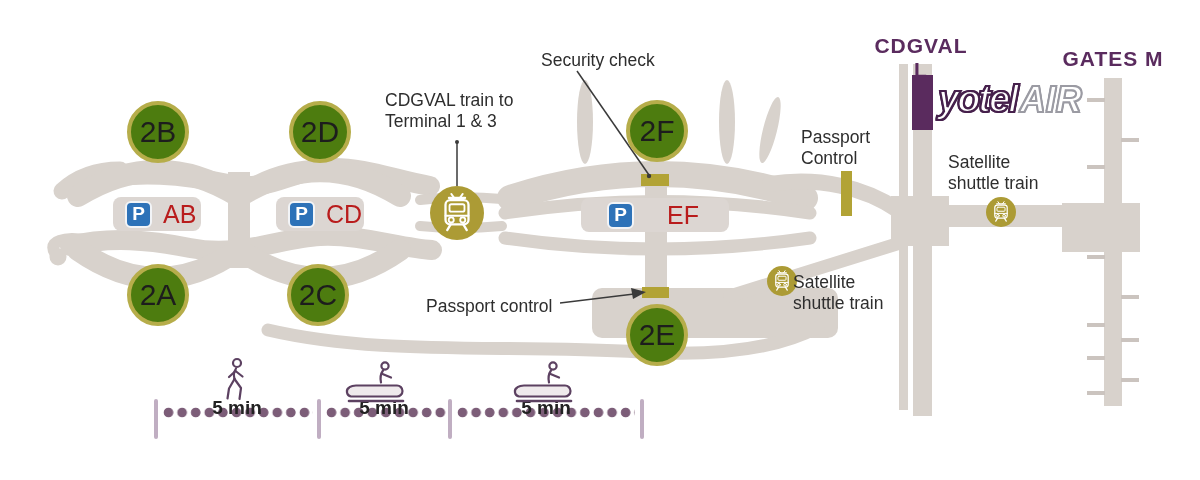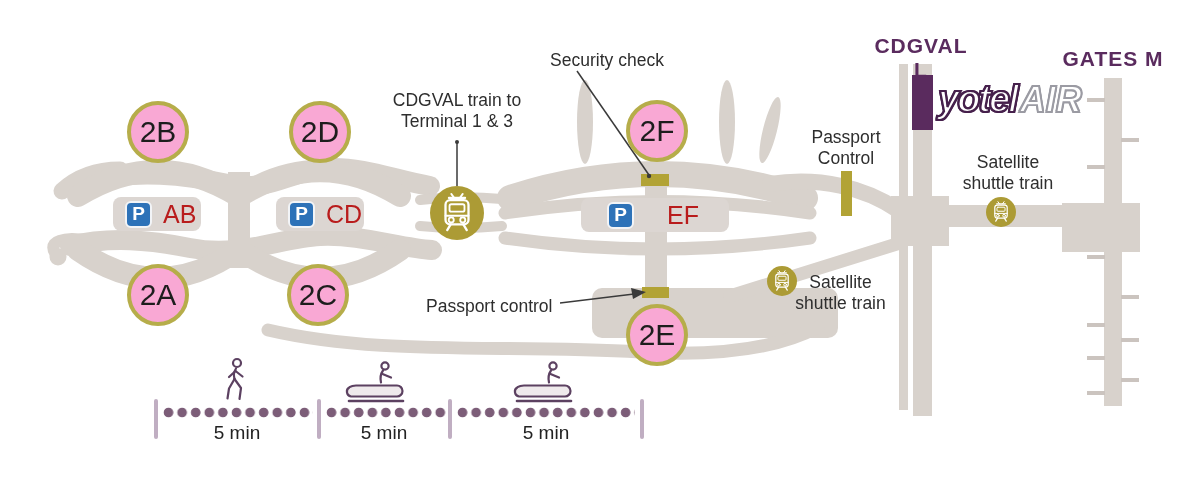--- a/index.html
+++ b/index.html
@@ -2,40 +2,40 @@
 <html><head>
 <meta charset="utf-8">
 <style>
   html,body{margin:0;padding:0;background:#fff;}
   body{font-family:"Liberation Sans", sans-serif;}
   .map{position:relative;width:1200px;height:480px;background:#ffffff;overflow:hidden;}
   .map svg.base{position:absolute;left:0;top:0;}
 
   
   .tcircle{position:absolute;width:62px;height:62px;box-sizing:border-box;
-    border:4px solid #b6ad4a;border-radius:50%;background:#f9a8d4;
+    border:4px solid #b6ad4a;border-radius:50%;background:#4d7c0f;
     display:flex;align-items:center;justify-content:center;
     font-size:30px;color:#1d1d1d;letter-spacing:0;}
   .t2b{left:127px;top:101px;} .t2d{left:289px;top:101px;} .t2f{left:626px;top:100px;}
   .t2a{left:127px;top:264px;} .t2c{left:287px;top:264px;} .t2e{left:626px;top:304px;}
 
   
   .psign{position:absolute;height:34px;box-sizing:border-box;background:#dcd6d2;
     border-radius:8px;display:flex;align-items:center;gap:11px;padding:0 12px;}
   .psign .badge{width:27px;height:27px;box-sizing:border-box;border:2px solid #f2f4f7;
     border-radius:6px;background:#2d72b8;color:#fff;font-weight:bold;font-size:19px;
     display:flex;align-items:center;justify-content:center;flex:0 0 auto;}
   .psign .code{font-size:25px;color:#b91c1c;}
   .p-ab{left:113px;top:197px;width:88px;}
   .p-cd{left:276px;top:197px;width:88px;}
   .p-ef{left:581px;top:198px;width:148px;padding:0 30px 0 26px;justify-content:space-between;}
 
   
   .map-label{position:absolute;font-size:17.5px;line-height:1.22;color:#2e2e2e;
-    white-space:pre-line;text-align:center;}
+    white-space:pre-line;}
   .lbl-security{left:541px;top:50px;width:132px;}
   .lbl-cdgval{left:385px;top:90px;width:144px;}
   .lbl-passport-gates{left:801px;top:127px;width:90px;}
   .lbl-satellite-gates{left:948px;top:152px;width:120px;}
   .lbl-satellite-2e{left:793px;top:272px;width:95px;}
   .lbl-passport-2e{left:426px;top:296px;width:130px;text-align:left;white-space:nowrap;}
 
   .gates-label{position:absolute;width:110px;text-align:center;color:#5a2b5e;
     font-size:21px;font-weight:600;letter-spacing:1px;}
   .gates-l{left:866px;top:34px;} .gates-m{left:1058px;top:47px;}
@@ -49,21 +49,21 @@
     -webkit-text-stroke:1.8px #9b9ba3;
     text-shadow:-1px -1px 0 #9b9ba3,1px -1px 0 #9b9ba3,-1px 1px 0 #9b9ba3,1px 1px 0 #9b9ba3;}
 
   
   .legend-tick{position:absolute;top:399px;width:4px;height:40px;border-radius:2px;background:#c0aec2;}
   .tick1{left:154px;} .tick2{left:317px;} .tick3{left:448px;} .tick4{left:640px;}
   .dots-row{position:absolute;top:407px;height:11px;
     background-image:radial-gradient(circle at 5.5px 5.5px,#7c5d78 4.4px,rgba(0,0,0,0) 5.2px);
     background-size:13.6px 11px;background-repeat:repeat-x;}
   .dots1{left:163px;width:150px;} .dots2{left:326px;width:122px;} .dots3{left:457px;width:178px;}
-  .duration{position:absolute;top:422px;width:80px;text-align:center;font-size:19px;color:#222;}
+  .duration{position:absolute;top:397px;width:80px;text-align:center;font-size:19px;color:#222;font-weight:bold;}
   .dur1{left:197px;} .dur2{left:344px;} .dur3{left:506px;}
   .legend-icon{position:absolute;}
   .walk-icon{left:219px;top:357px;}
   .walkway-icon-1{left:344px;top:359px;}
   .walkway-icon-2{left:512px;top:359px;}
 </style>
 </head>
 <body>
 
 <div class="map">

